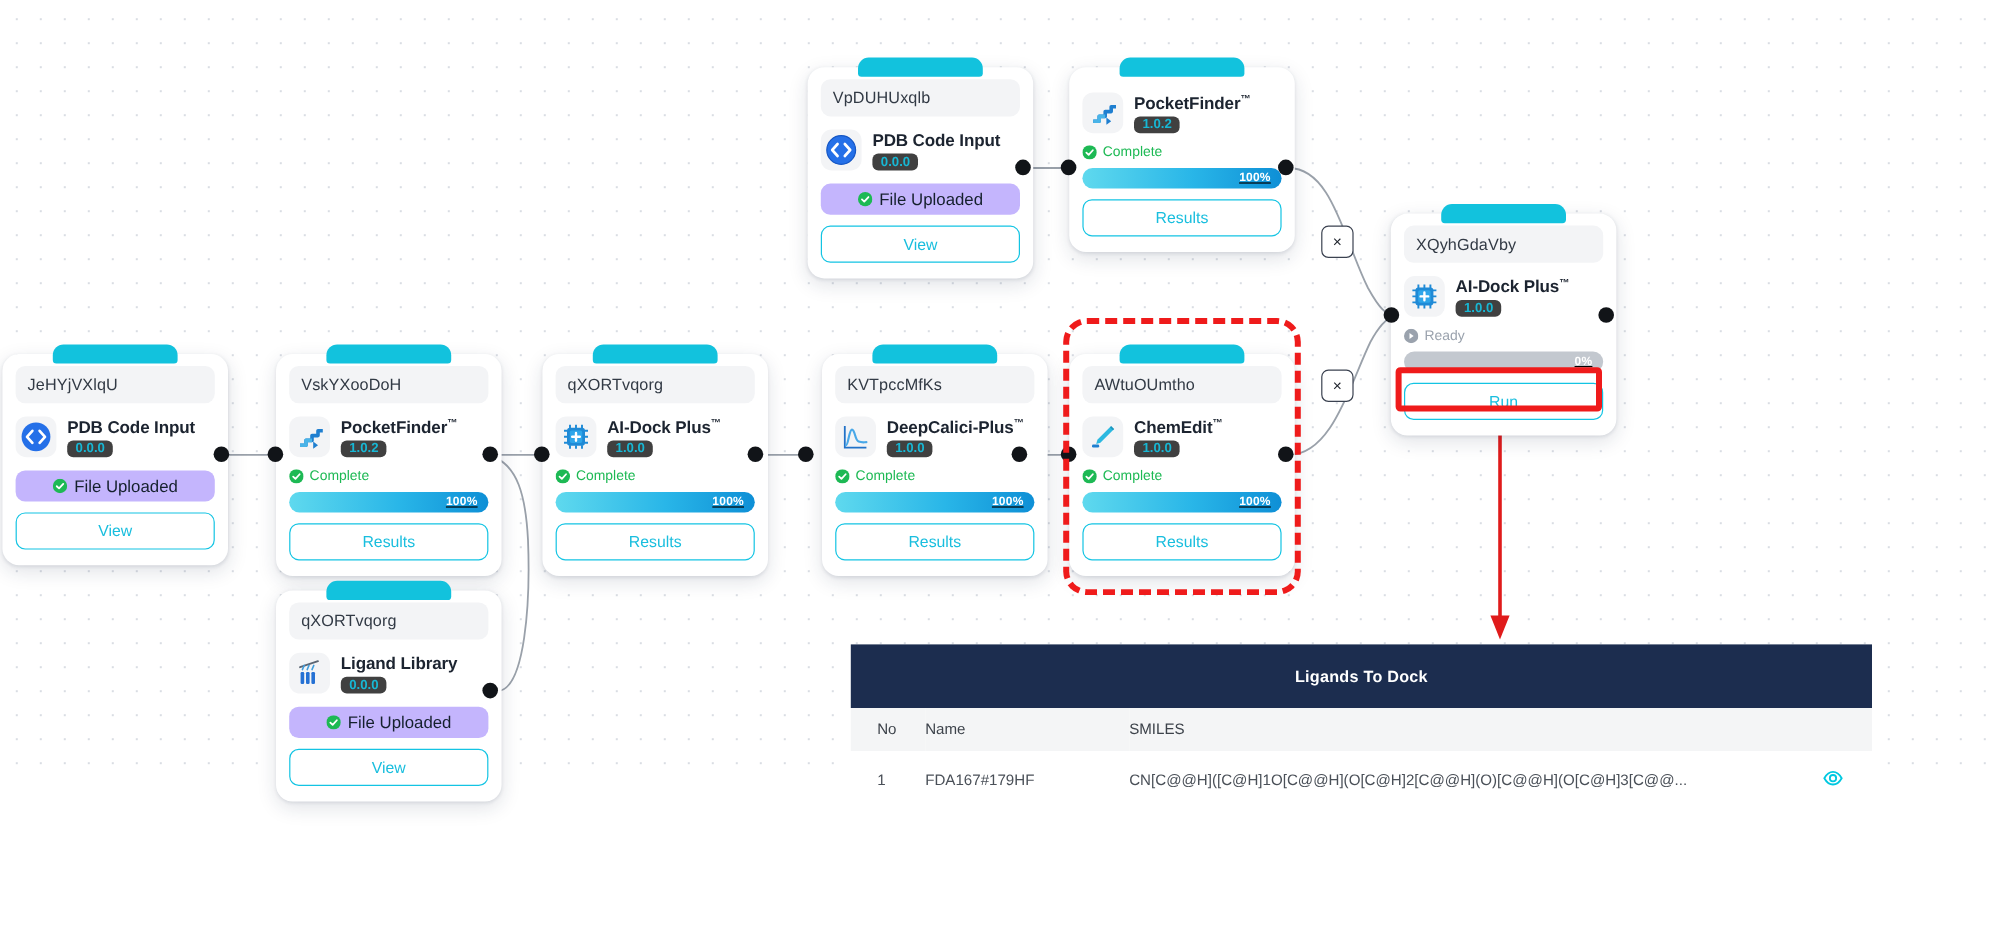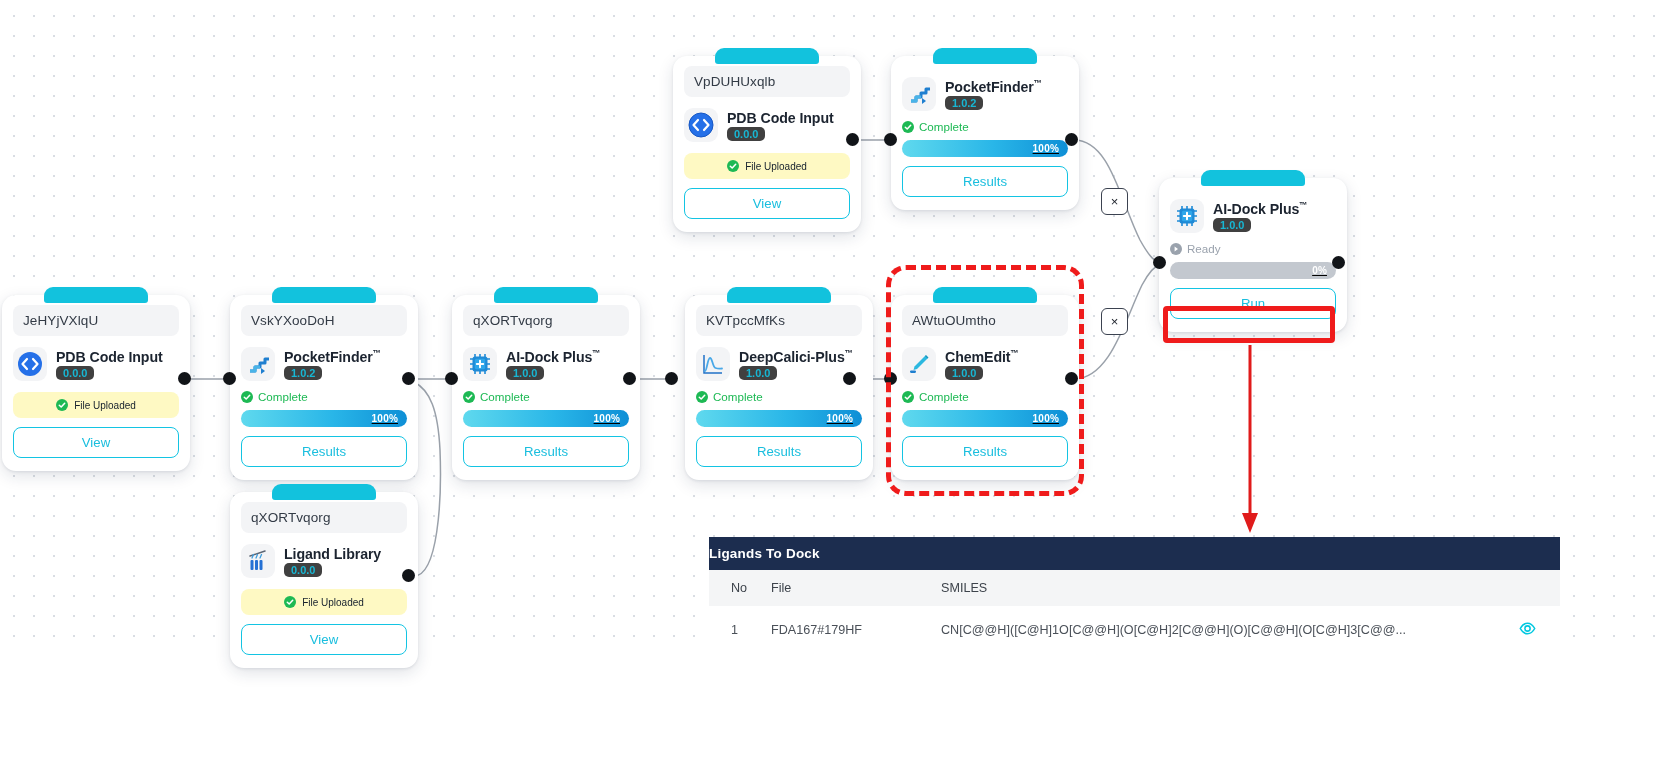--- a/index.html
+++ b/index.html
@@ -91,25 +91,25 @@
   .progress.full {
     background: linear-gradient(90deg, #5fd9ee 0%, #29b6e8 55%, #0e8fd6 100%);
   }
   .progress span {
     font-size: 10px; font-weight: 700; color: #ffffff;
     padding-right: 9px; letter-spacing: .2px;
   }
   .progress.zero span { color: #ffffff; }
   .uploaded {
     margin-top: 11px;
-    background: #fef9c3;
+    background: #c4b5fd;
     border-radius: 8px;
     height: 26px;
     display: flex; align-items: center; justify-content: center; gap: 6px;
-    font-size: 10px; color: #15202d; font-weight: 500;
+    font-size: 14px; color: #15202d; font-weight: 500;
   }
   .node-btn {
     margin-top: 9px;
     height: 31px;
     border: 1.6px solid #13c4e3;
     border-radius: 8px;
     background: #ffffff;
     color: #19bede;
     font-size: 13.2px;
     font-family: inherit;
@@ -160,22 +160,22 @@
   #ligand-panel {
     position: absolute;
     left: 709px; top: 537px;
     width: 851px;
     z-index: 5;
   }
   .panel-title {
     background: #1c2d4f;
     color: #ffffff;
     font-size: 13.5px; font-weight: 700;
-    text-align: left;
-    padding: 9px 0;
+    text-align: center;
+    padding: 19px 0;
     letter-spacing: .2px;
   }
   .tbl { width: 100%; border-collapse: collapse; background: #ffffff; }
   .tbl thead th {
     background: #f4f5f6;
     color: #3d434b;
     font-size: 12.6px;
     font-weight: 400;
     text-align: left;
     padding: 11px 0;
@@ -274,20 +274,21 @@
     <div class="progress full">
       <span>100%</span>
     </div>
     <button class="node-btn">Results</button>
   </div>
   <span class="handle" style="left:884px; top:133px;"></span>
   <span class="handle" style="left:1065px; top:133px;"></span>
 
   <div class="node" style="left:1159px; top:178px;">
     <div class="node-top-tab"></div>
+    <div class="node-id">XQyhGdaVby</div>
     <div class="node-head">
       <span class="app-icon">
         <svg width="26" height="26" viewBox="0 0 26 26">
           <g stroke="#1f8ad6" stroke-width="1.6">
             <path d="M8 3v3M13 3v3M18 3v3M8 20v3M13 20v3M18 20v3M3 8h3M3 13h3M3 18h3M20 8h3M20 13h3M20 18h3"></path>
           </g>
           <rect x="5.5" y="5.5" width="15" height="15" rx="2.5" fill="#1f8ad6"></rect>
           <rect x="7.8" y="7.8" width="10.4" height="10.4" rx="1.6" fill="#2ea6ea"></rect>
           <path d="M13 9.8v6.4M9.8 13h6.4" stroke="#fff" stroke-width="2" stroke-linecap="round"></path>
         </svg>
@@ -502,21 +503,21 @@
     <button class="node-btn">View</button>
   </div>
   <span class="handle" style="left:402px; top:569px;"></span>
 
   <div id="ligand-panel">
     <div class="panel-title">Ligands To Dock</div>
     <table class="tbl">
       <thead>
         <tr>
           <th class="col-no">No</th>
-          <th class="col-name">File</th>
+          <th class="col-name">Name</th>
           <th class="col-smiles">SMILES</th>
           <th class="col-act"></th>
         </tr>
       </thead>
       <tbody>
         <tr>
           <td class="col-no">1</td>
           <td class="col-name">FDA167#179HF</td>
           <td class="col-smiles">CN[C@@H]([C@H]1O[C@@H](O[C@H]2[C@@H](O)[C@@H](O[C@H]3[C@@...</td>
           <td class="col-act">

